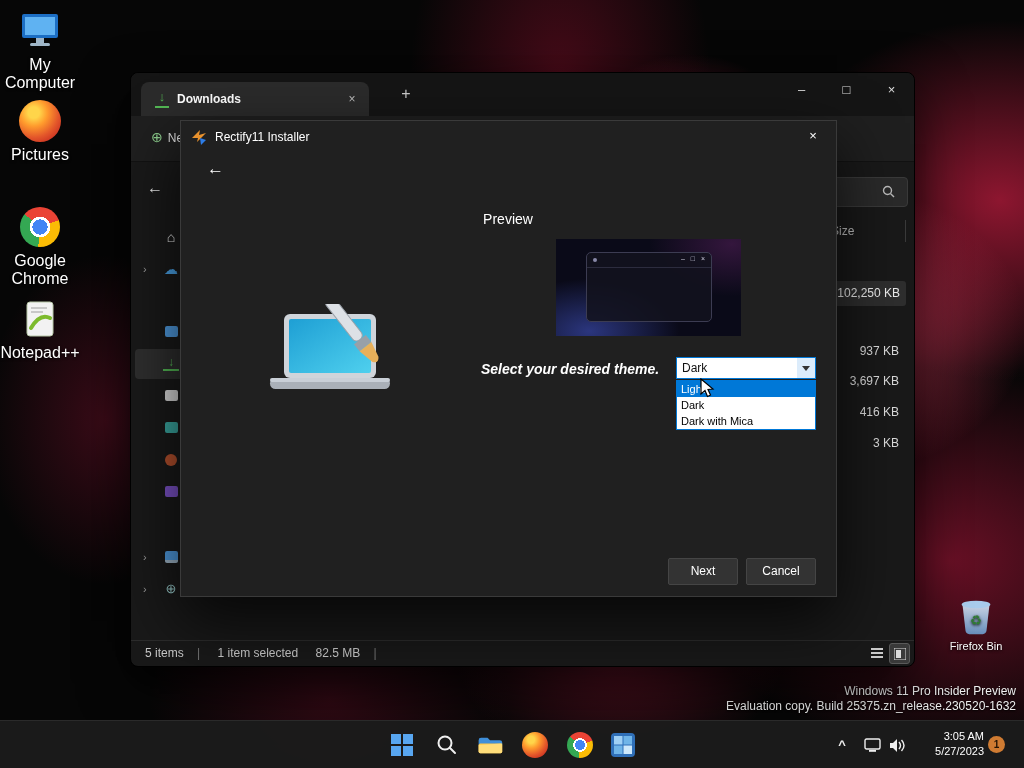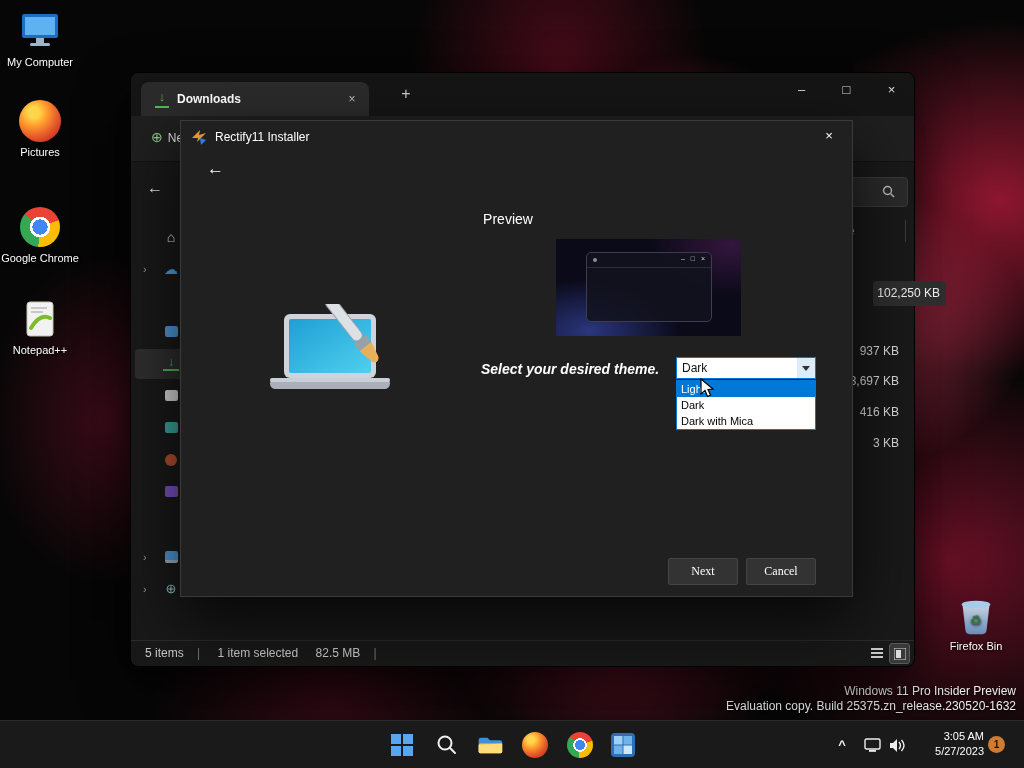--- a/index.html
+++ b/index.html
@@ -11,21 +11,21 @@
       radial-gradient(circle 180px at 690px 180px, rgba(205,45,85,.75), transparent 70%),
       radial-gradient(ellipse 260px 200px at 840px 330px, rgba(225,60,95,.8), transparent 72%),
       radial-gradient(ellipse 300px 240px at 1000px 200px, rgba(165,25,55,.85), transparent 75%),
       radial-gradient(ellipse 350px 260px at 950px 560px, rgba(145,20,50,.7), transparent 75%),
       radial-gradient(ellipse 220px 160px at 620px 650px, rgba(150,25,55,.55), transparent 75%),
       radial-gradient(ellipse 200px 300px at 560px 80px, rgba(125,15,40,.55), transparent 75%),
       radial-gradient(ellipse 160px 220px at 105px 420px, rgba(120,18,45,.45), transparent 75%),
       radial-gradient(ellipse 240px 180px at 330px 700px, rgba(110,15,40,.4), transparent 75%);
   }
   
-  .dicon{position:absolute;left:0;width:80px;text-align:center;color:#fff;font-size:11px;text-shadow:0 1px 3px #000;z-index:1;}
+  .dicon{position:absolute;left:0;width:80px;text-align:center;color:#fff;font-size:16px;text-shadow:0 1px 3px #000;z-index:1;}
   .dicon .art{display:flex;align-items:center;justify-content:center;height:46px;margin-bottom:2px;}
   .circle-ffx{width:42px;height:42px;border-radius:50%;background:radial-gradient(circle at 35% 30%, #ffd54a 0 14%, #ff9b2d 34%, #e3562a 62%, #b5121b 100%);}
   .circle-chrome{width:40px;height:40px;border-radius:50%;
     background:
       radial-gradient(circle, #4285f4 0 27%, #ffffff 27% 37%, rgba(0,0,0,0) 37%),
       conic-gradient(from -50deg, #ea4335 0 120deg, #fbbc05 120deg 235deg, #34a853 235deg 360deg);}
   .recycle{position:absolute;left:938px;top:592px;width:76px;text-align:center;color:#fff;font-size:11px;text-shadow:0 1px 3px #000;z-index:1;}
   .watermark{position:absolute;right:8px;top:684px;text-align:right;color:#f0f0f0;font-size:12px;line-height:15px;text-shadow:0 1px 2px #000;z-index:5;}
   
   .explorer{position:absolute;left:130px;top:72px;width:783px;height:593px;background:#191919;border:1px solid #000;border-radius:8px;box-shadow:0 18px 50px rgba(0,0,0,.65);z-index:10;}
@@ -37,36 +37,36 @@
   .newtab{position:absolute;left:264px;top:10px;width:22px;height:22px;color:#ccc;font-size:16px;text-align:center;line-height:22px;}
   .wctl{position:absolute;top:0;width:45px;height:34px;color:#ddd;text-align:center;line-height:34px;font-size:13px;}
   .cmdbar{position:absolute;left:0;top:43px;width:100%;height:45px;background:#1f1f1f;border-bottom:1px solid #121212;}
   .newbtn{position:absolute;left:20px;top:13px;color:#ddd;font-size:12px;}
   .newbtn .plus{color:#8ecf8e;font-size:14px;margin-right:5px;}
   .navarrow{position:absolute;top:106px;font-size:16px;color:#eee;}
   .searchbox{position:absolute;left:470px;top:104px;width:305px;height:28px;background:#2a2a2a;border:1px solid #3a3a3a;border-radius:4px;}
   .searchbox svg{position:absolute;right:12px;top:7px;}
   .colhdr{position:absolute;left:700px;top:151px;font-size:12px;color:#c4c4c4;}
   .coldiv{position:absolute;left:774px;top:147px;width:1px;height:22px;background:#3a3a3a;}
-  .rowhl{position:absolute;left:702px;top:208px;width:73px;height:25px;background:#2e2e2e;border-radius:3px;margin-left:40px;}
+  .rowhl{position:absolute;left:702px;top:208px;width:73px;height:25px;background:#2e2e2e;border-radius:3px;}
   .rowhl span{display:block;text-align:right;padding-right:6px;line-height:25px;font-size:12px;color:#eee;}
   .szrow{position:absolute;left:640px;width:128px;text-align:right;font-size:12px;color:#ddd;}
   .statusbar{position:absolute;left:0;top:567px;width:100%;height:25px;border-top:1px solid #2c2c2c;color:#ccc;font-size:12px;line-height:25px;}
   .statusbar .stxt{margin-left:14px;}
   .statusbar .sep{color:#777;margin-left:10px;}
   .viewbtn{position:absolute;top:570px;width:19px;height:19px;border-radius:3px;display:flex;align-items:center;justify-content:center;}
   .viewbtn.sel{background:#3a3a3a;border:1px solid #5a5a5a;}
   .srow{position:absolute;left:4px;width:172px;height:30px;border-radius:4px;color:#ddd;font-size:12px;line-height:30px;}
   .srow.sel{background:#2e2e2e;}
   .srow .chev{position:absolute;left:8px;top:0;color:#999;font-size:11px;}
   .srow .sic{position:absolute;left:28px;top:7px;width:16px;height:16px;text-align:center;font-size:12px;line-height:16px;}
   .srow .lbl{position:absolute;left:52px;top:0;white-space:nowrap;}
   .sq{display:inline-block;width:13px;height:11px;border-radius:2px;margin-top:2px;}
   
-  .dialog{position:absolute;left:180px;top:120px;width:655px;height:475px;background:#202020;border:1px solid #3a3a3a;box-shadow:0 24px 60px rgba(0,0,0,.75);z-index:20;color:#fff;padding-left:16px;}
+  .dialog{position:absolute;left:180px;top:120px;width:655px;height:475px;background:#202020;border:1px solid #3a3a3a;box-shadow:0 24px 60px rgba(0,0,0,.75);z-index:20;color:#fff;}
   .dlg-icon{position:absolute;left:10px;top:8px;}
   .dlg-title{position:absolute;left:34px;top:9px;font-size:12px;color:#fff;}
   .dlg-close{position:absolute;right:0;top:0;width:46px;height:30px;text-align:center;line-height:30px;color:#fff;font-size:13px;}
   .dlg-back{position:absolute;left:26px;top:38px;font-size:17px;color:#fff;}
   .dlg-heading{position:absolute;left:60px;top:38px;font-size:17px;font-weight:700;color:#fff;}
   .pv-label{position:absolute;left:297px;top:90px;width:60px;text-align:center;font-size:14px;color:#fff;}
   .pv-img{position:absolute;left:375px;top:118px;width:185px;height:97px;
     background:
       radial-gradient(ellipse 120px 70px at 18% 95%, rgba(70,90,210,.55), transparent 75%),
       radial-gradient(ellipse 110px 70px at 95% 5%, rgba(130,45,130,.35), transparent 75%),
@@ -77,21 +77,21 @@
   .mock-ctl{position:absolute;right:4px;top:2px;font-size:7px;letter-spacing:2px;color:#cfcfe0;}
   .laptop{position:absolute;left:75px;top:183px;width:158px;height:112px;}
   .prompt{position:absolute;left:300px;top:240px;font-size:14px;font-weight:600;color:#fff;font-style:italic;}
   .combo{position:absolute;left:495px;top:236px;width:140px;height:22px;background:#fff;border:1px solid #0078d7;box-sizing:border-box;}
   .combo .val{position:absolute;left:5px;top:0;font-size:12px;color:#111;line-height:20px;}
   .combo .arrow{position:absolute;right:0;top:0;width:18px;height:20px;background:#dcecfb;display:flex;align-items:center;justify-content:center;}
   .combo .arrow i{width:0;height:0;border-left:4px solid transparent;border-right:4px solid transparent;border-top:5px solid #333;}
   .dlist{position:absolute;left:495px;top:259px;width:140px;background:#fff;border:1px solid #0078d7;box-sizing:border-box;z-index:2;}
   .dopt{height:16px;line-height:16px;font-size:11px;color:#000;padding-left:4px;}
   .dopt.sel{background:#0078d7;color:#fff;}
-  .dbtn{position:absolute;top:437px;width:70px;height:27px;background:#333333;border:1px solid #454545;color:#fff;font-size:12px;text-align:center;line-height:25px;border-radius:2px;box-sizing:border-box;font-family:Liberation Serif, serif;}
+  .dbtn{position:absolute;top:437px;width:70px;height:27px;background:#333333;border:1px solid #454545;color:#fff;font-size:12px;text-align:center;line-height:25px;border-radius:2px;box-sizing:border-box;}
   
   .cursor{position:absolute;left:700px;top:378px;z-index:100;}
   
   .taskbar{position:absolute;left:0;top:720px;width:1024px;height:48px;background:rgba(27,27,27,.97);border-top:1px solid #2a2a2a;z-index:50;}
   .tbtn{position:absolute;top:4px;width:40px;height:40px;border-radius:4px;display:flex;align-items:center;justify-content:center;}
   .tray-chev{position:absolute;left:830px;top:4px;width:24px;height:40px;color:#eee;font-size:13px;font-weight:bold;text-align:center;line-height:40px;}
   .tray-icons{position:absolute;left:856px;top:4px;width:56px;height:40px;display:flex;align-items:center;justify-content:center;gap:8px;}
   .clock{position:absolute;left:908px;top:8px;width:76px;text-align:right;color:#fff;font-size:11px;line-height:15px;}
   .badge{position:absolute;left:988px;top:15px;width:17px;height:17px;border-radius:50%;background:#cf7b32;color:#231305;font-size:10px;font-weight:bold;text-align:center;line-height:17px;}
 </style>

